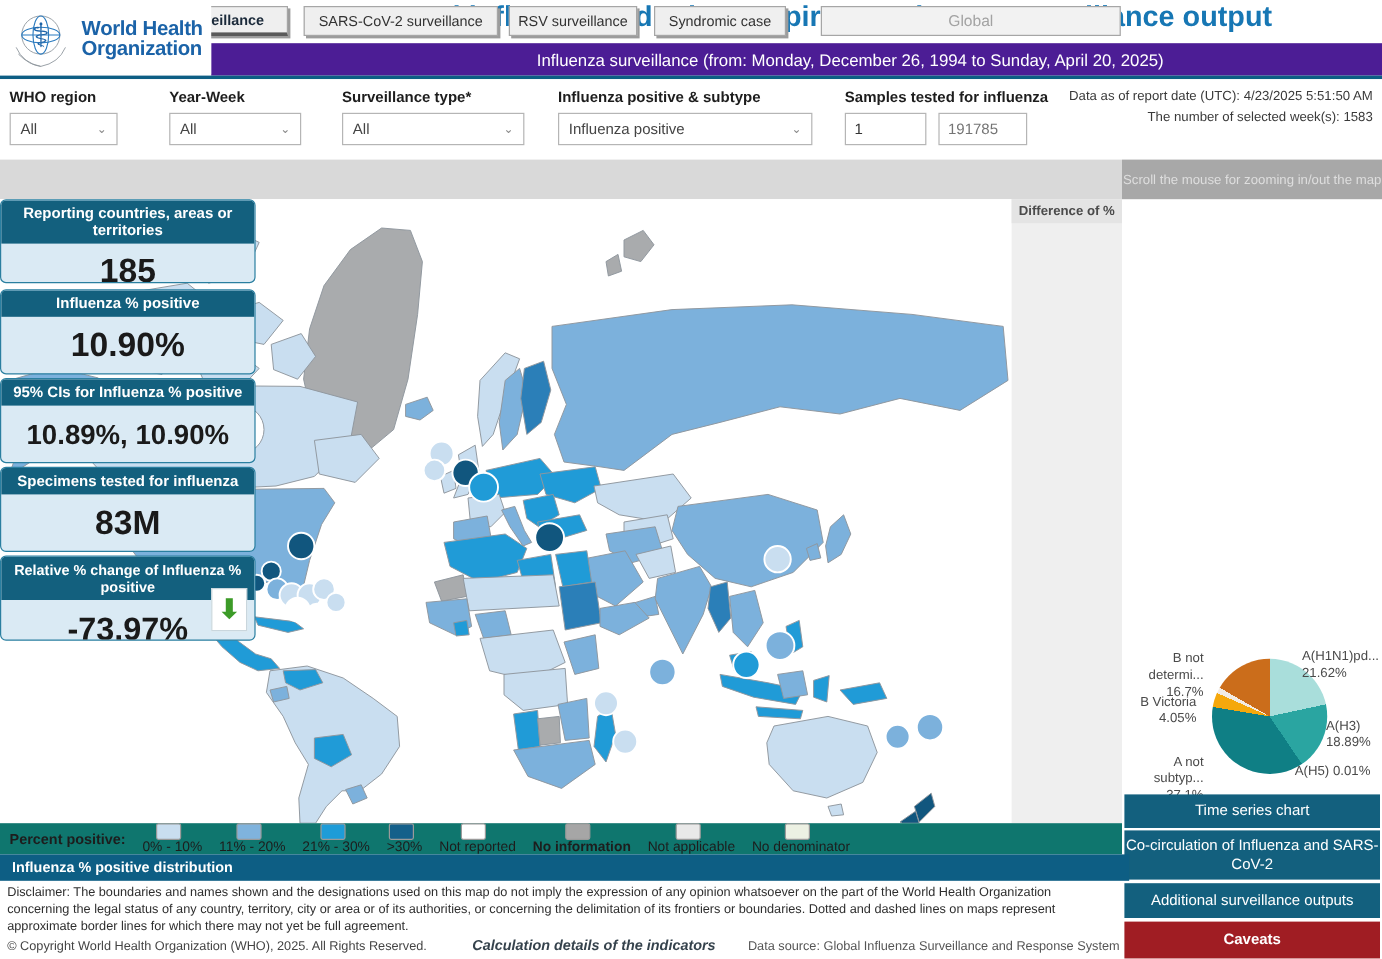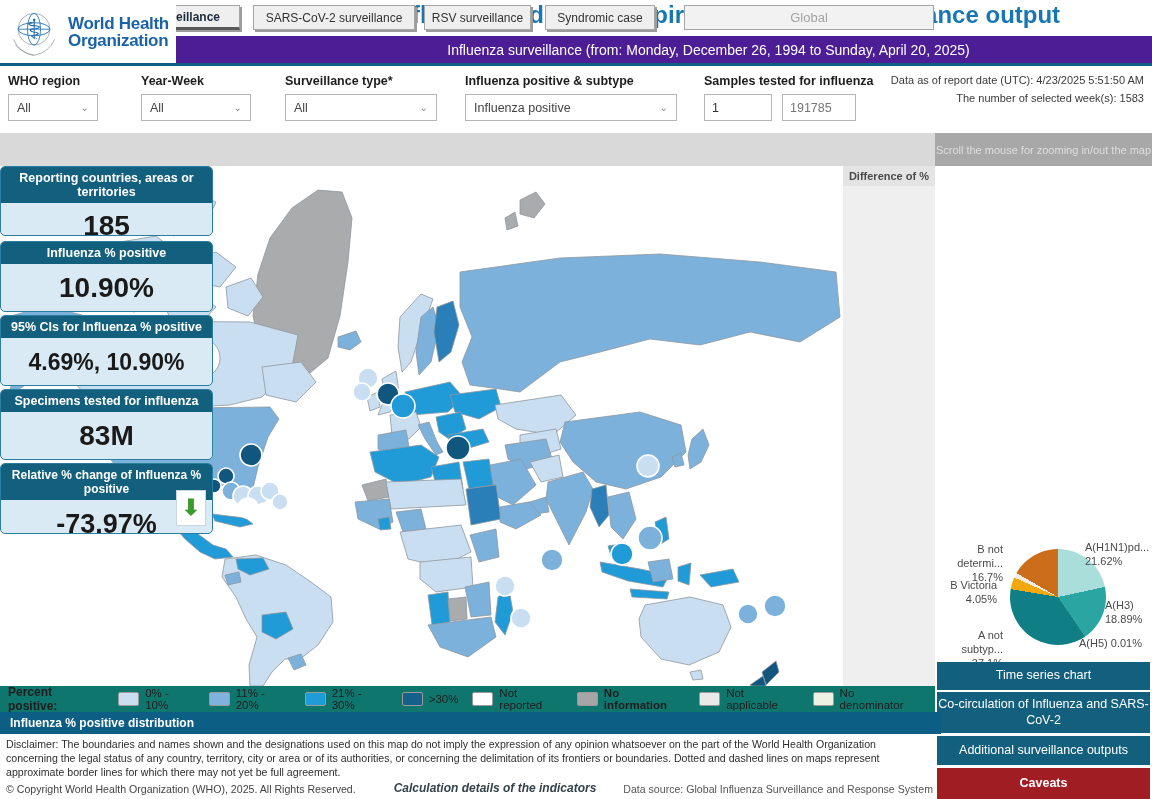--- a/index.html
+++ b/index.html
@@ -47,21 +47,21 @@
   .pie { position:absolute; left:73px; top:12px; width:96px; height:96px; border-radius:50%; }
   .pie-lab { position:absolute; font-size:11px; color:#4a4a4a; line-height:1.25; }
   .pie-lab.r { text-align:left; } .pie-lab.l { text-align:right; }
 
   .pbtn { position:absolute; left:937px; width:213px; background:#13607e; color:#fff; font-size:12.5px; display:flex; align-items:center; justify-content:center; text-align:center; cursor:pointer; line-height:1.25; }
   .pbtn.red { background:#a01d23; font-weight:bold; }
 
   
   .legend { position:absolute; left:0; top:686px; width:935px; height:26px; background:#0f766e; display:flex; align-items:center; font-size:11.5px; color:#1d1d1d; }
   .leg-title { font-weight:bold; font-size:12px; margin:0 14px 0 8px; }
-  .leg-item { display:flex; align-items:center; margin-right:14px; }
+  .leg-item { display:flex; align-items:center; margin-right:14px;flex-direction:column; }
   .leg-sw { width:21px; height:14px; border:1px solid #9a9a9a; border-radius:2px; margin-right:6px; }
   .dist-bar { position:absolute; left:0; top:712px; width:941px; height:22px; background:#0d5e84; color:#fff; font-size:12px; font-weight:bold; display:flex; align-items:center; padding-left:10px; }
   .disclaimer { position:absolute; left:6px; top:738px; width:924px; font-size:10.6px; color:#2e2e2e; line-height:1.32; }
   .foot { position:absolute; left:0; top:781px; width:941px; height:18px; font-size:10.6px; color:#444; }
   .foot .copy { position:absolute; left:6px; top:2px; }
   .foot .calc { position:absolute; left:330px; width:330px; text-align:center; font-size:12px; font-weight:bold; color:#35424c; cursor:pointer;font-style:italic; }
   .foot .src { position:absolute; right:8px; top:2px; color:#555; }
 </style>
 </head>
 <body>
@@ -259,21 +259,21 @@
   <div class="card" style="top:166px;height:70px">
     <div class="card-h">Reporting countries, areas or territories</div>
     <div class="card-v" style="height:46px;font-size:28px">185</div>
   </div>
   <div class="card" style="top:241px;height:71px">
     <div class="card-h">Influenza % positive</div>
     <div class="card-v" style="height:48px;font-size:28px">10.90%</div>
   </div>
   <div class="card" style="top:315px;height:71px">
     <div class="card-h">95% CIs for Influenza % positive</div>
-    <div class="card-v" style="height:48px;font-size:23px">4.69%, 10.90%</div>
+    <div class="card-v" style="height:48px;font-size:23px">10.89%, 10.90%</div>
   </div>
   <div class="card" style="top:389px;height:71px">
     <div class="card-h">Specimens tested for influenza</div>
     <div class="card-v" style="height:48px;font-size:28px">83M</div>
   </div>
   <div class="card" style="top:463px;height:71px">
     <div class="card-h" style="font-size:12px">Relative % change of Influenza % positive</div>
     <div class="card-v" style="height:48px;font-size:27px">-73.97%</div>
     <div class="arrow-box">⬇</div>
   </div>

